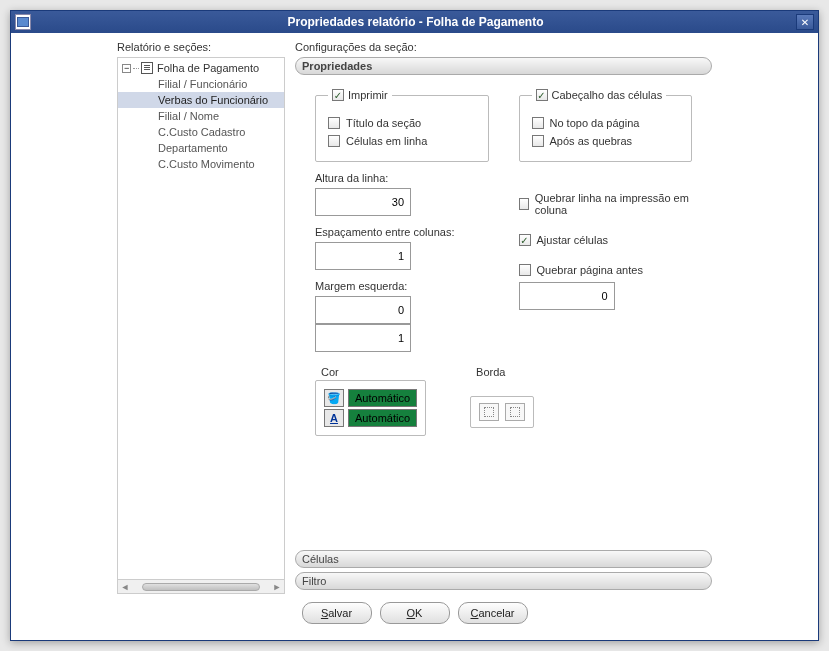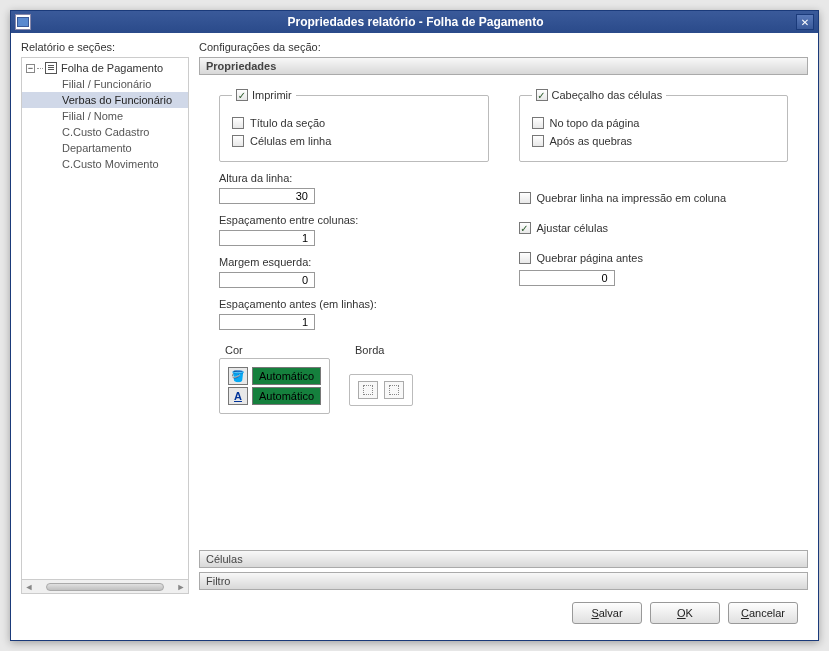--- a/index.html
+++ b/index.html
@@ -26,20 +26,21 @@
   .titlebar .title { flex: 1; text-align: center; font-weight: bold; }
   .titlebar .close {
     width: 18px; height: 16px; border: 1px solid #1a3a7a;
     background: linear-gradient(#5a7aba, #3a5a9a);
     display: flex; align-items: center; justify-content: center;
     font-size: 10px; cursor: pointer;
   }
   .body {
     flex: 1; padding: 8px 10px; display: flex; flex-direction: column;
     overflow: hidden;
+    align-items: center;
   }
   .top { flex: 1; display: flex; gap: 10px; overflow: hidden; }
   .left-col { width: 168px; display: flex; flex-direction: column; }
   .right-col { flex: 1; display: flex; flex-direction: column; overflow: hidden; }
   .panel-label { font-size: 11px; color: #333; margin-bottom: 4px; }
   .tree-wrap { flex: 1; border: 1px solid #ccc; background: #fff; overflow: hidden; position: relative; padding: 2px 0; }
   .tree { font-size: 11px; white-space: nowrap; }
   .tree-row { height: 16px; display: flex; align-items: center; padding-left: 4px; }
   .tree-row.sel { background: #d0d8e8; }
   .tree .minus {
@@ -63,21 +64,21 @@
   }
   .hscroll .thumb {
     flex: 1; height: 8px; background: linear-gradient(#e0e0e0,#c0c0c0);
     border: 1px solid #aaa; border-radius: 4px; margin: 0 12px;
   }
   .hscroll .arrow { width: 10px; text-align: center; color: #888; font-size: 9px; }
 
   .section-bar {
     height: 18px; border: 1px solid #aaa;
     background: linear-gradient(#f8f8f8,#d8d8d8);
-    border-radius: 0; font-size: 11px; color: #444;
+    border-radius: 9px; font-size: 11px; color: #444;
     padding: 0 6px; display: flex; align-items: center;
     margin-bottom: 4px;
   }
   .section-bar.header { font-weight: bold; }
   .content { flex: 1; overflow: auto; padding: 10px 20px; }
   fieldset.group {
     border: 1px solid #bbb; border-radius: 2px;
     padding: 10px 12px 8px 12px; margin: 0;
   }
   .group legend {
@@ -91,21 +92,21 @@
   .chk .box {
     width: 12px; height: 12px; border: 1px solid #777;
     background: linear-gradient(#fff,#e8e8e8);
     display: flex; align-items: center; justify-content: center;
     font-size: 10px; color: #2a5a2a;
   }
   .row2 { display: flex; gap: 30px; }
   .row2 > div { flex: 1; }
   .field-lbl { font-size: 11px; color: #333; margin: 10px 0 4px; }
   .nbox {
-    width: 96px; height: 16px; border: 1px solid #999;
+    width: 96px; height: 28px; border: 1px solid #999;
     background: #fff; font-size: 11px; text-align: right;
     padding: 0 6px; display: flex; align-items: center; justify-content: flex-end;
   }
   .color-box {
     border: 1px solid #bbb; border-radius: 2px;
     padding: 6px 8px; display: inline-block;
   }
   .color-row { display: flex; align-items: center; gap: 4px; margin: 2px 0; }
   .icon-btn {
     width: 20px; height: 18px; border: 1px solid #777;
@@ -122,26 +123,26 @@
   }
   .borda-btn .dots {
     width: 10px; height: 10px; border: 1px dotted #888;
   }
   .footer {
     padding: 8px 10px; display: flex; justify-content: flex-end; gap: 8px;
   }
   .btn {
     min-width: 70px; height: 22px; border: 1px solid #999;
     background: linear-gradient(#fefefe,#e0e0e0);
-    border-radius: 3px; font-size: 11px; color: #222;
+    border-radius: 10px; font-size: 11px; color: #222;
     display: flex; align-items: center; justify-content: center;
     cursor: pointer;
   }
   .btn span.u { text-decoration: underline; }
-  .colgrid { display: flex; gap: 19px; align-items: flex-start; margin-top: 14px; }
+  .colgrid { display: flex; gap: 44px; align-items: flex-start; margin-top: 14px; }
   .paint-icon { font-size: 11px; }
   .a-icon { font-size: 11px; font-weight: bold; color: #003399; text-decoration: underline; }
 </style>
 </head>
 <body>
 
 <div class="dialog">
   <div class="titlebar">
     <div class="app-icon"></div>
     <div class="title">Propriedades relatório - Folha de Pagamento</div>
@@ -243,21 +244,20 @@
               <div class="field-lbl">Espaçamento entre colunas:</div>
               <div class="nbox">
                   <span>1</span>
                 </div>
 
               <div class="field-lbl">Margem esquerda:</div>
               <div class="nbox">
                   <span>0</span>
                 </div>
 
-              <div class="field-lbl">Espaçamento antes (em linhas):</div>
               <div class="nbox">
                   <span>1</span>
                 </div>
             </div>
             <div style="padding-top:24px">
               <div class="chk">
                 <span class="box"></span>
                 <span>Quebrar linha na impressão em coluna</span>
               </div>
               <div class="chk" style="margin-top:18px">

